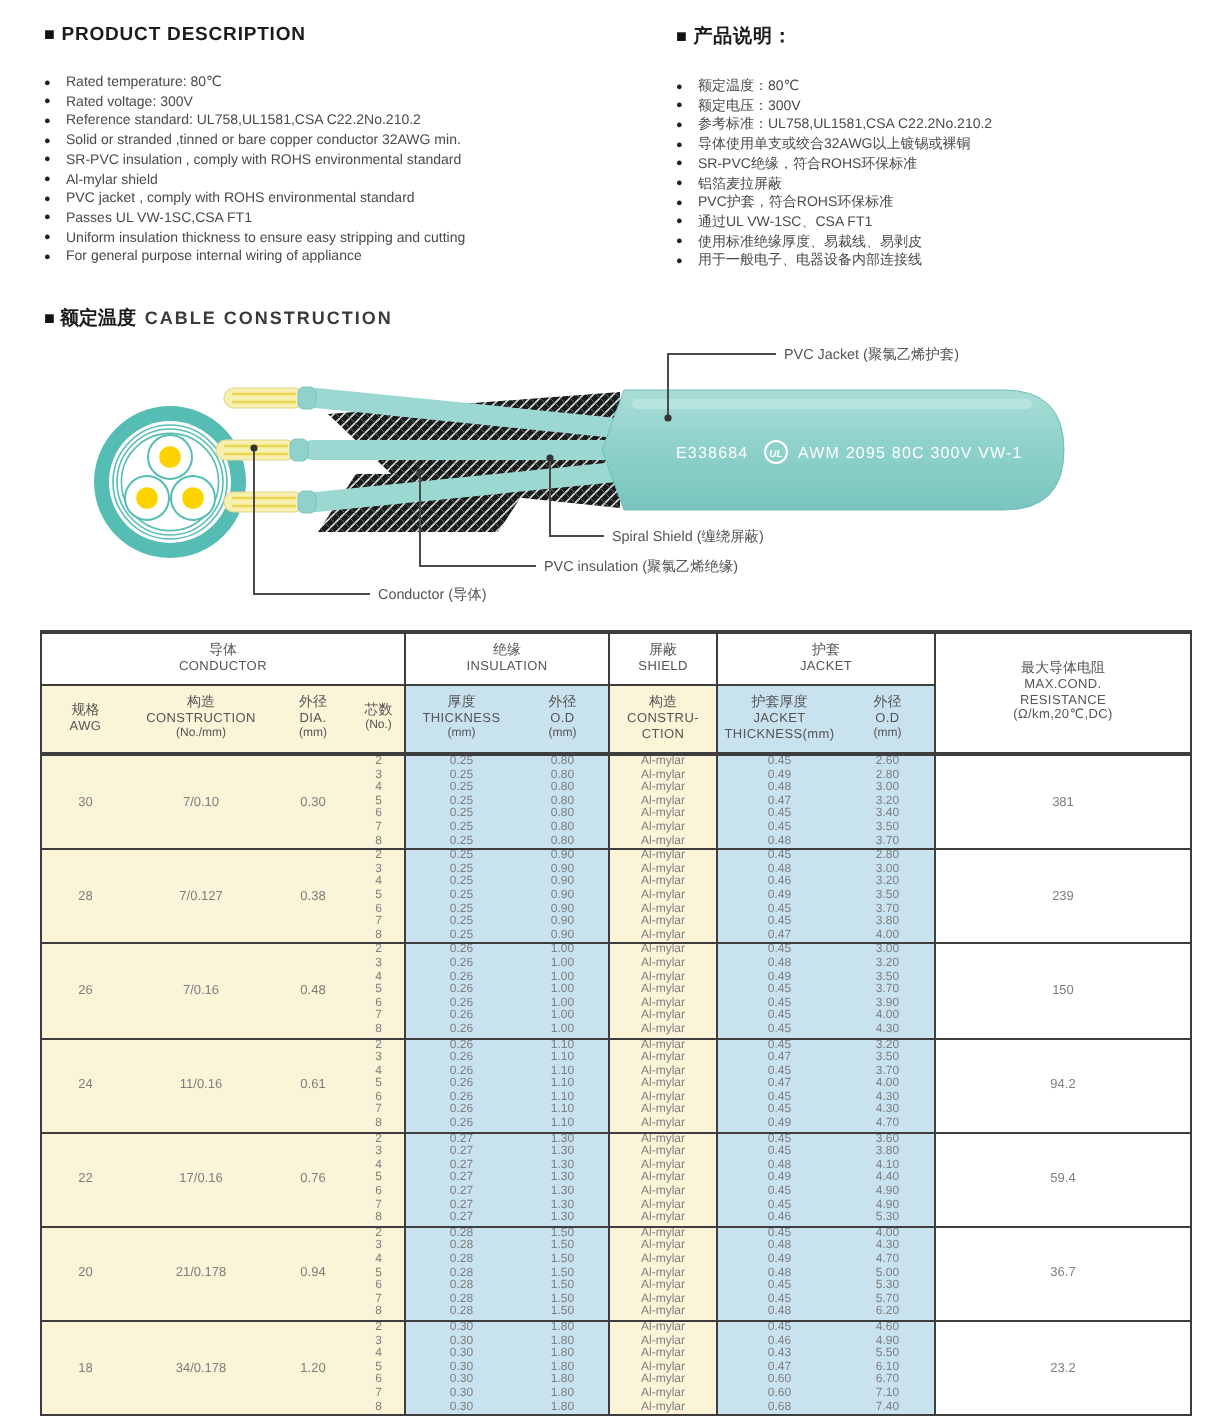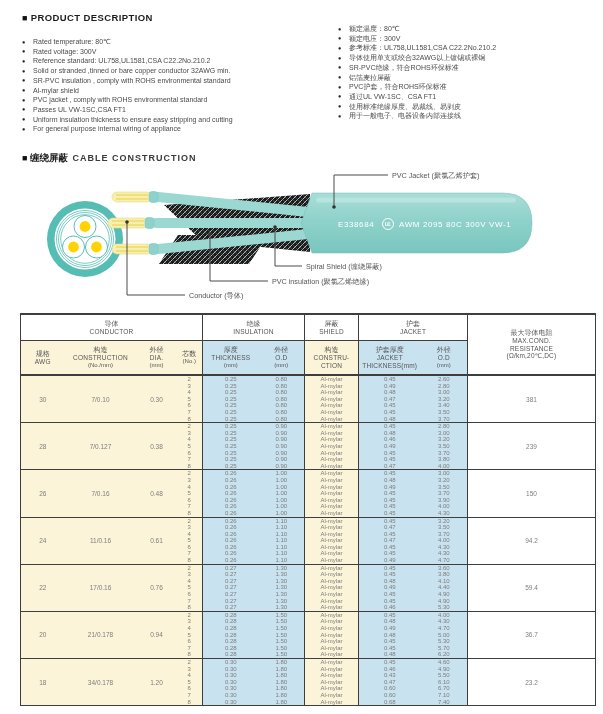--- a/index.html
+++ b/index.html
@@ -52,37 +52,38 @@
         <li>Solid or stranded ,tinned or bare copper conductor 32AWG min.</li>
         <li>SR-PVC insulation , comply with ROHS environmental standard</li>
         <li>Al-mylar shield</li>
         <li>PVC jacket , comply with ROHS environmental standard</li>
         <li>Passes UL VW-1SC,CSA FT1</li>
         <li>Uniform insulation thickness to ensure easy stripping and cutting</li>
         <li>For general purpose internal wiring of appliance</li>
       </ul>
   </div>
   <div class="col-right">
+    <div class="sec-title">产品说明：</div>
     <ul class="bullets">
         <li>额定温度：80℃</li>
         <li>额定电压：300V</li>
         <li>参考标准：UL758,UL1581,CSA C22.2No.210.2</li>
         <li>导体使用单支或绞合32AWG以上镀锡或裸铜</li>
         <li>SR-PVC绝缘，符合ROHS环保标准</li>
         <li>铝箔麦拉屏蔽</li>
         <li>PVC护套，符合ROHS环保标准</li>
         <li>通过UL VW-1SC、CSA FT1</li>
         <li>使用标准绝缘厚度、易裁线、易剥皮</li>
         <li>用于一般电子、电器设备内部连接线</li>
       </ul>
   </div>
 </div>
 
 <div class="constr-head">
-  <span class="zh">缠绕屏蔽</span>
+  <span class="zh">额定温度</span>
   <span class="en">CABLE CONSTRUCTION</span>
 </div>
 
 <div class="diagram">
 <svg width="603" height="142" viewBox="0 0 603 142">
   <defs>
     <linearGradient id="jg" x1="0" y1="0" x2="0" y2="1">
       <stop offset="0" stop-color="#A9DDD7"></stop>
           <stop offset="0.45" stop-color="#8FD2CB"></stop>
           <stop offset="1" stop-color="#79C6BE"></stop>

